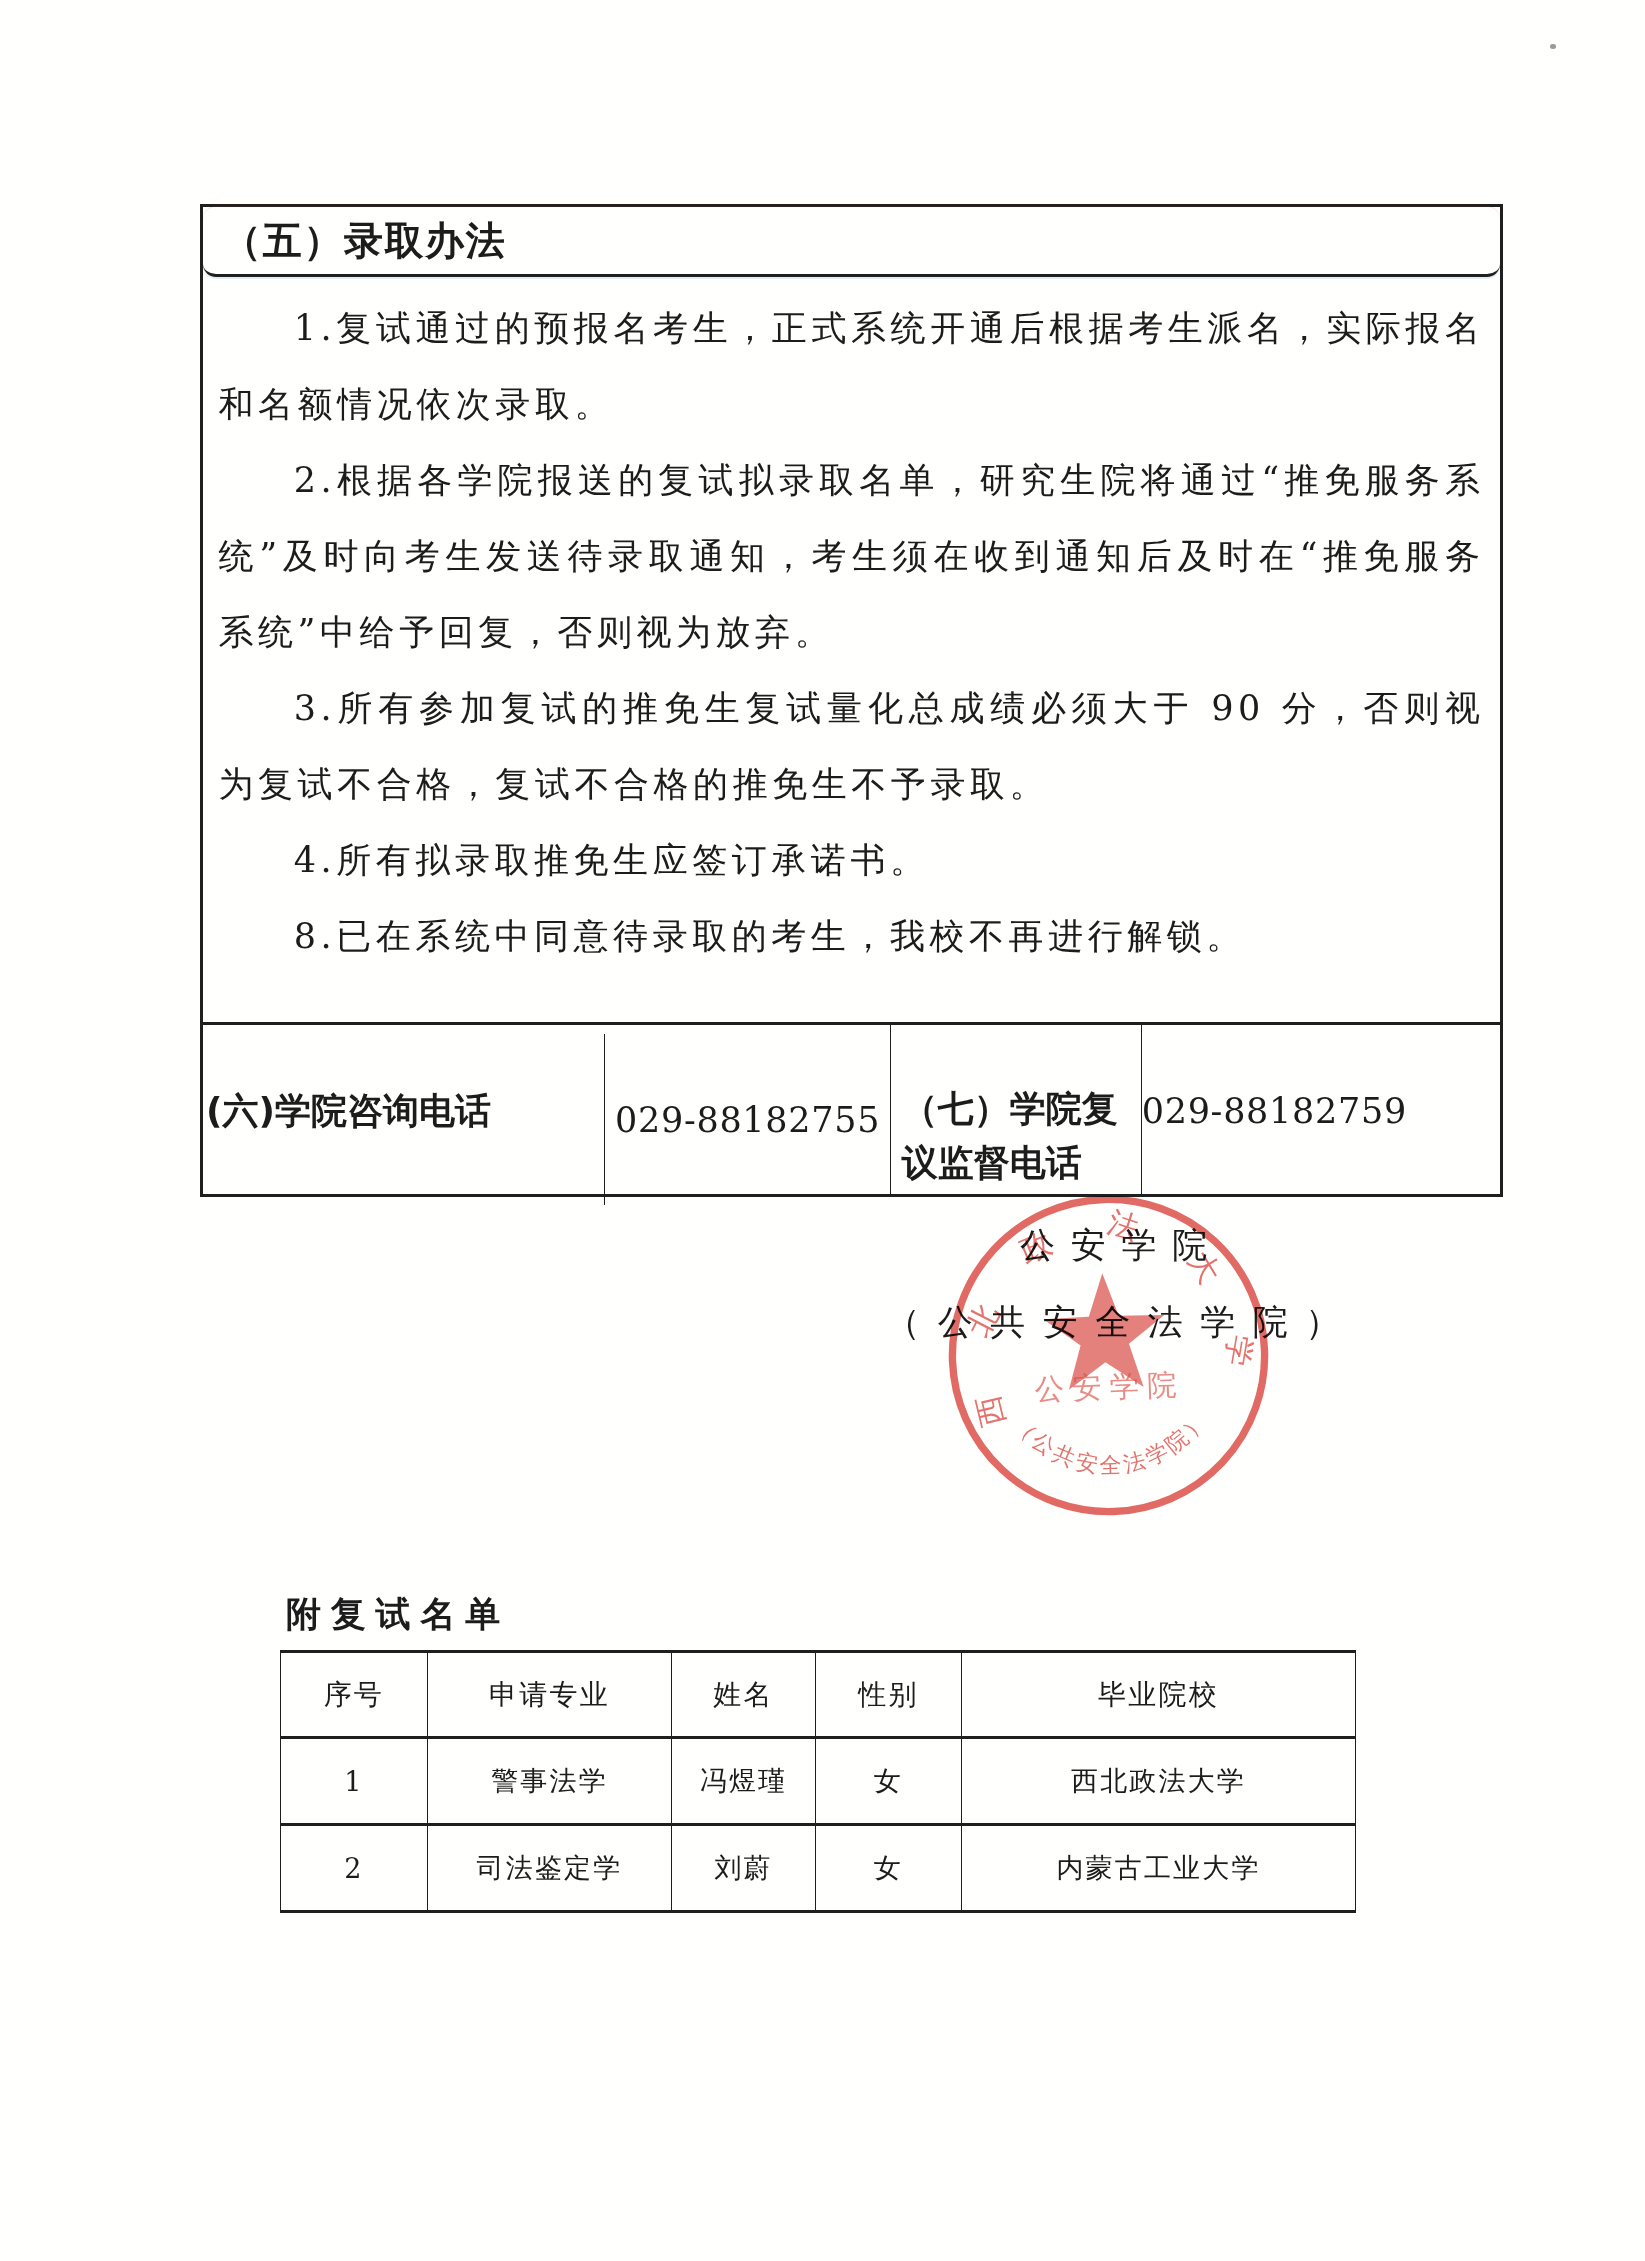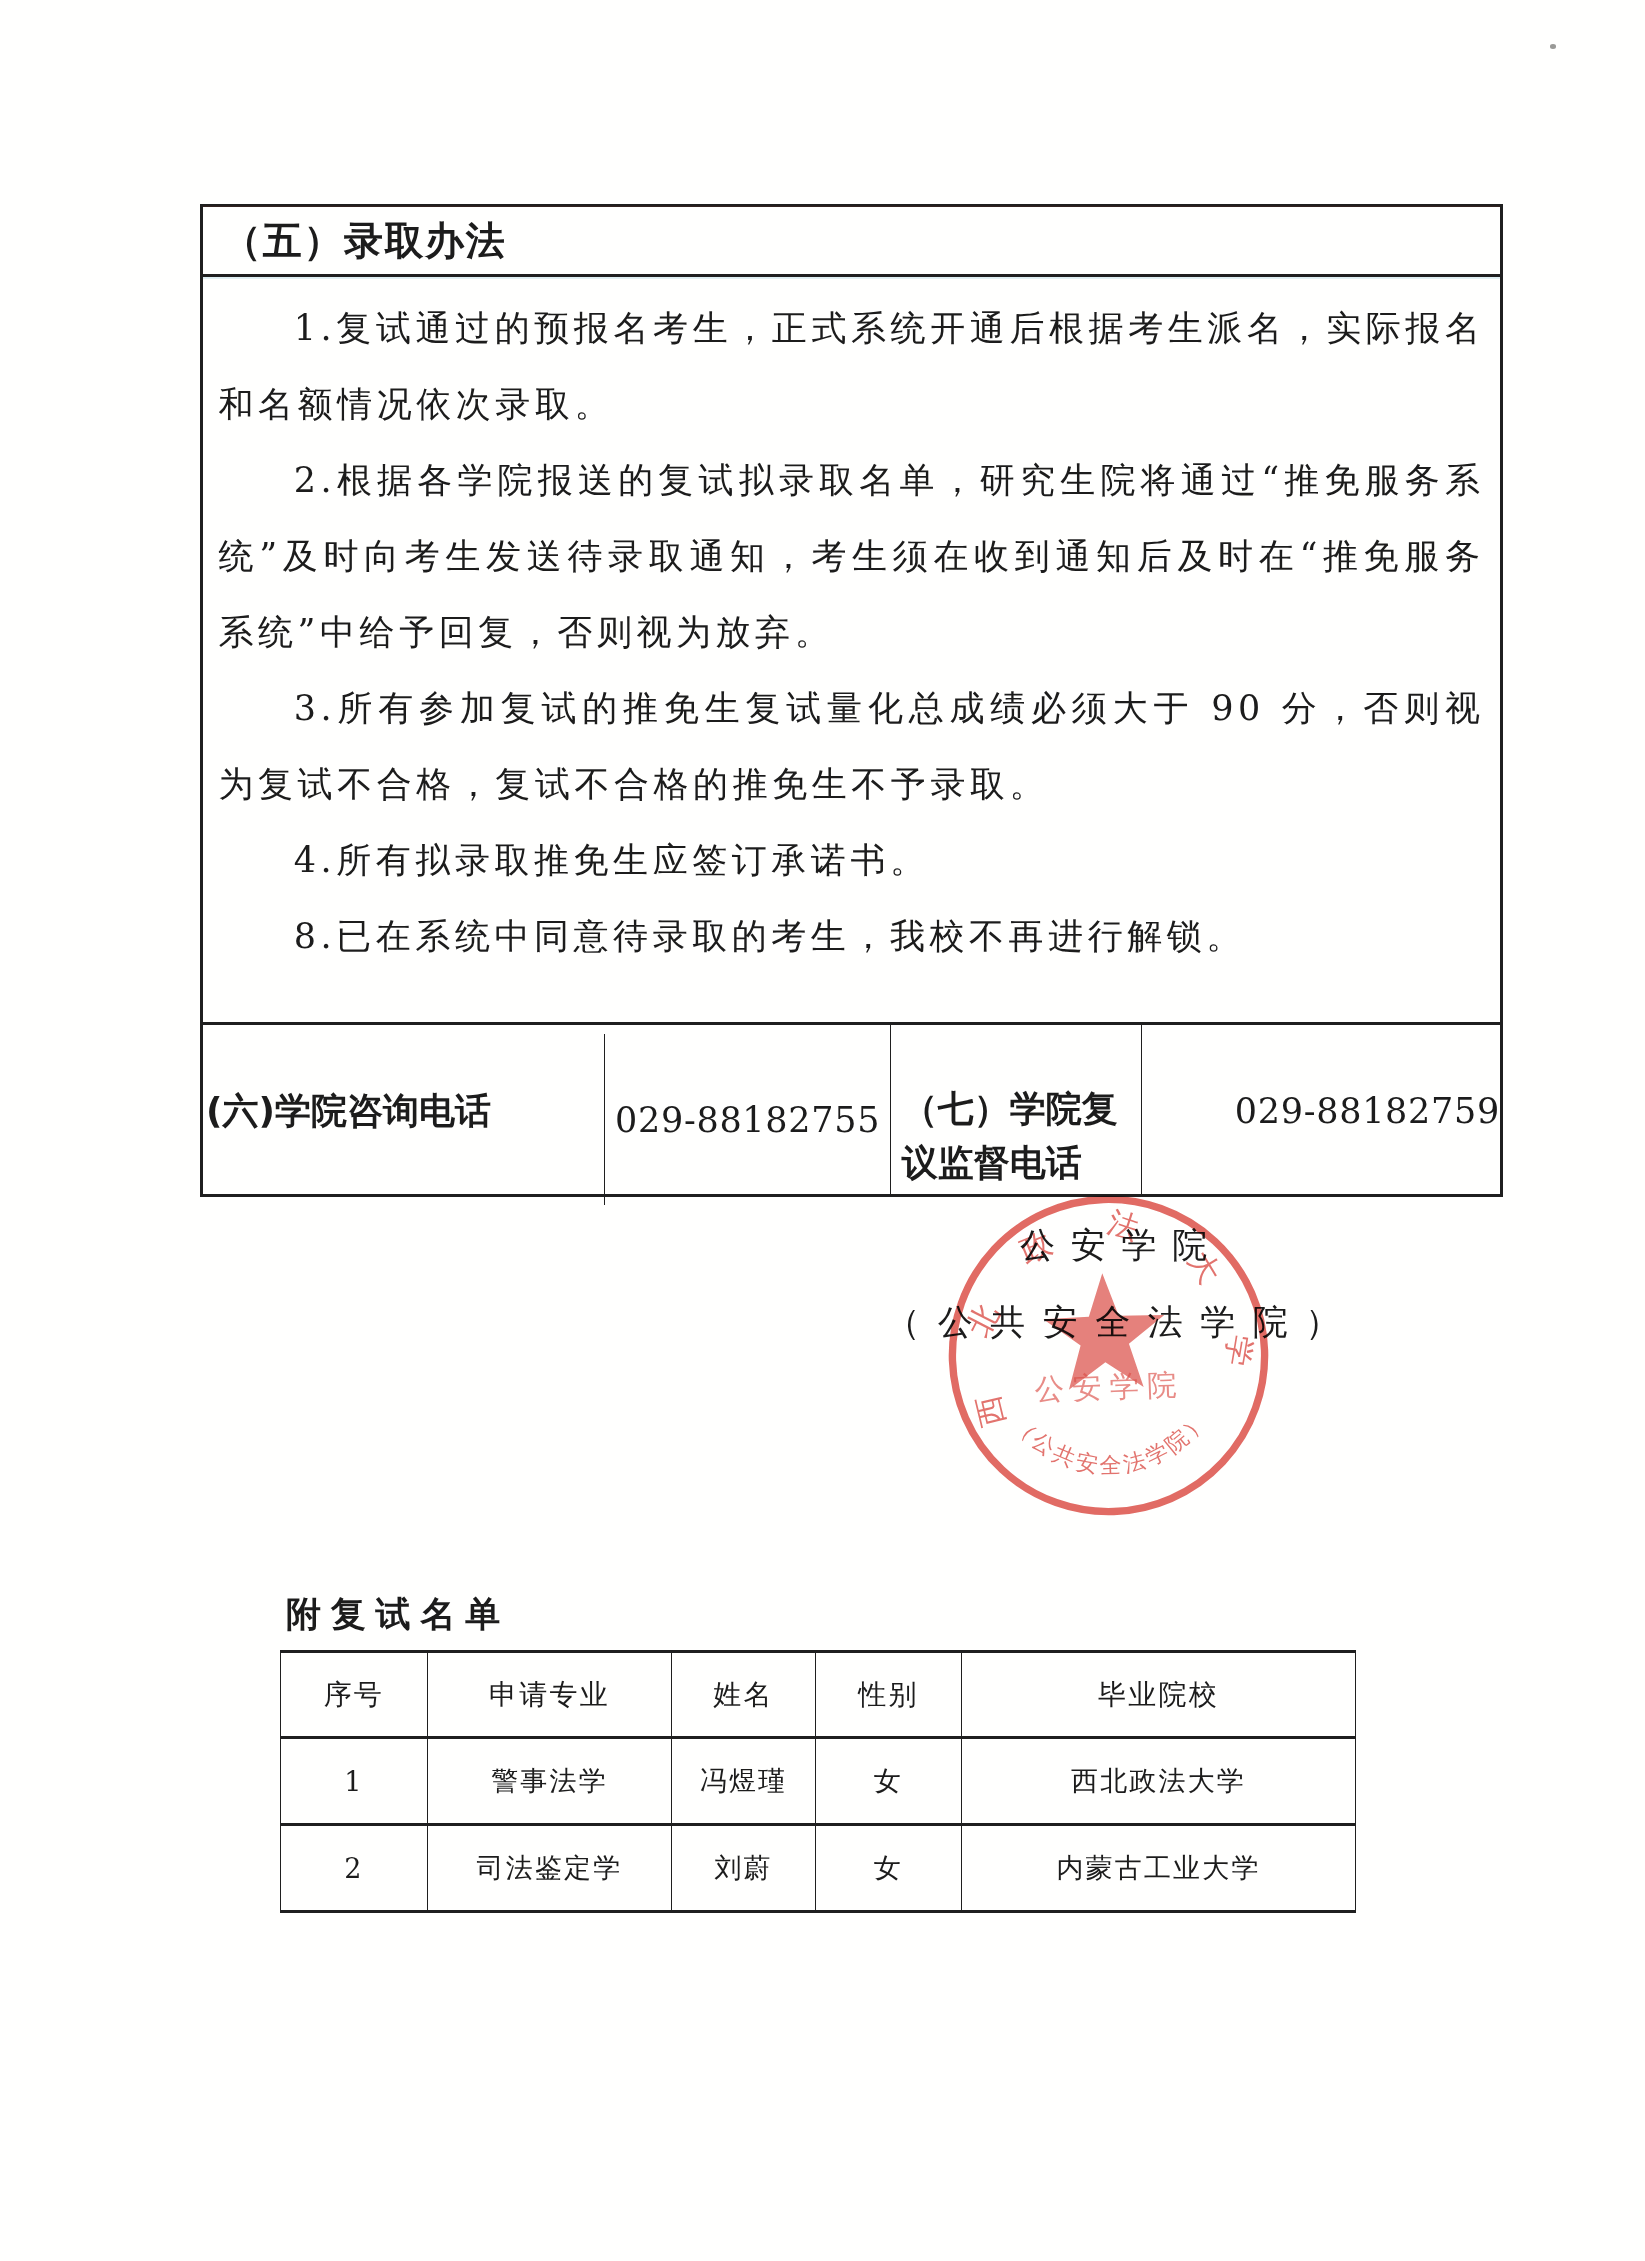--- a/index.html
+++ b/index.html
@@ -19,21 +19,21 @@
     box-sizing:border-box;
     background:#fffffe;
   }
   .title-row{
     height:67px;
     border-bottom:3.9px solid #1f1f1f;
     box-shadow:0 1.9px 0 rgba(70,160,190,0.18), 0 -1.3px 0 rgba(190,60,40,0.12);
     display:flex;align-items:center;
     padding-left:19.3px;
     font-family:"DejaVu Sans","Liberation Sans",sans-serif;
-    font-weight:bold;font-size:39px;letter-spacing:0.04em;
+    font-weight:bold;font-size:39px;letter-spacing:0.04em;border-radius:13px;
   }
   .body-cell{
     height:748px;
     box-sizing:border-box;
     border-bottom:3.9px solid #1f1f1f;
     padding:13px 15.5px 0 15.5px;
     font-size:35px;line-height:76px;
     letter-spacing:0.13em;
     text-align:justify;
   }
@@ -43,21 +43,21 @@
   }
   .phone-row .cell{
     box-sizing:border-box;
     display:flex;align-items:center;
     height:100%;
   }
   .phone-row .cell + .cell{border-left:1.9px solid #1f1f1f;}
   .cell.c1{width:30.9%;padding-left:3px;}
   .cell.c2{width:22.1%;justify-content:center;margin-top:9px;}
   .cell.c3{width:19.3%;padding:6.4px 10.3px;align-items:flex-end;}
-  .cell.c4{width:27.7%;justify-content:flex-end;}
+  .cell.c4{width:27.7%;justify-content:flex-start;}
   .phone-label{
     font-family:"DejaVu Sans","Liberation Sans",sans-serif;
     font-weight:bold;font-size:36px;line-height:1.5;
   }
   .phone-value{font-size:35px;letter-spacing:0.02em;}
   
   .signature{
     position:absolute;left:838px;top:1207px;width:567px;
     text-align:center;font-size:35px;line-height:77px;
   }

